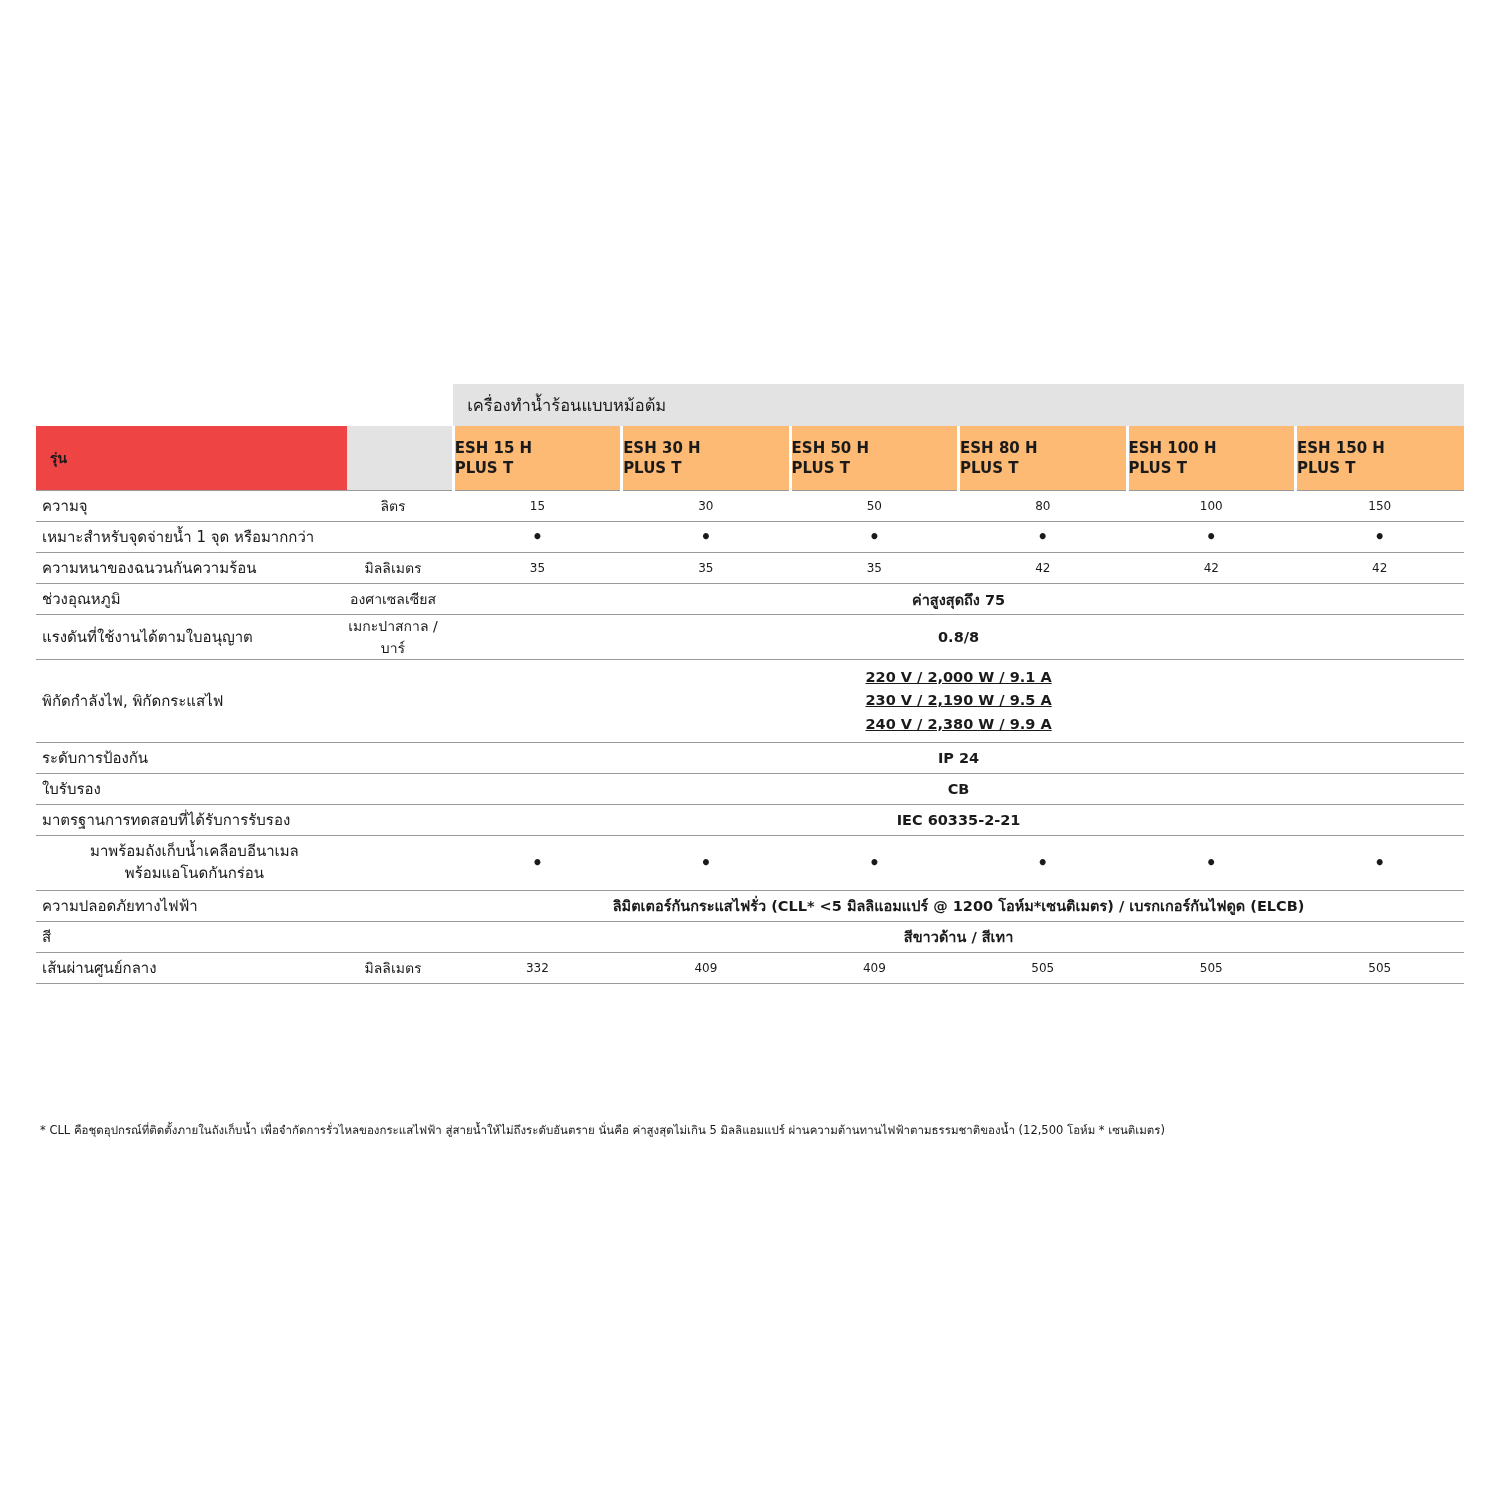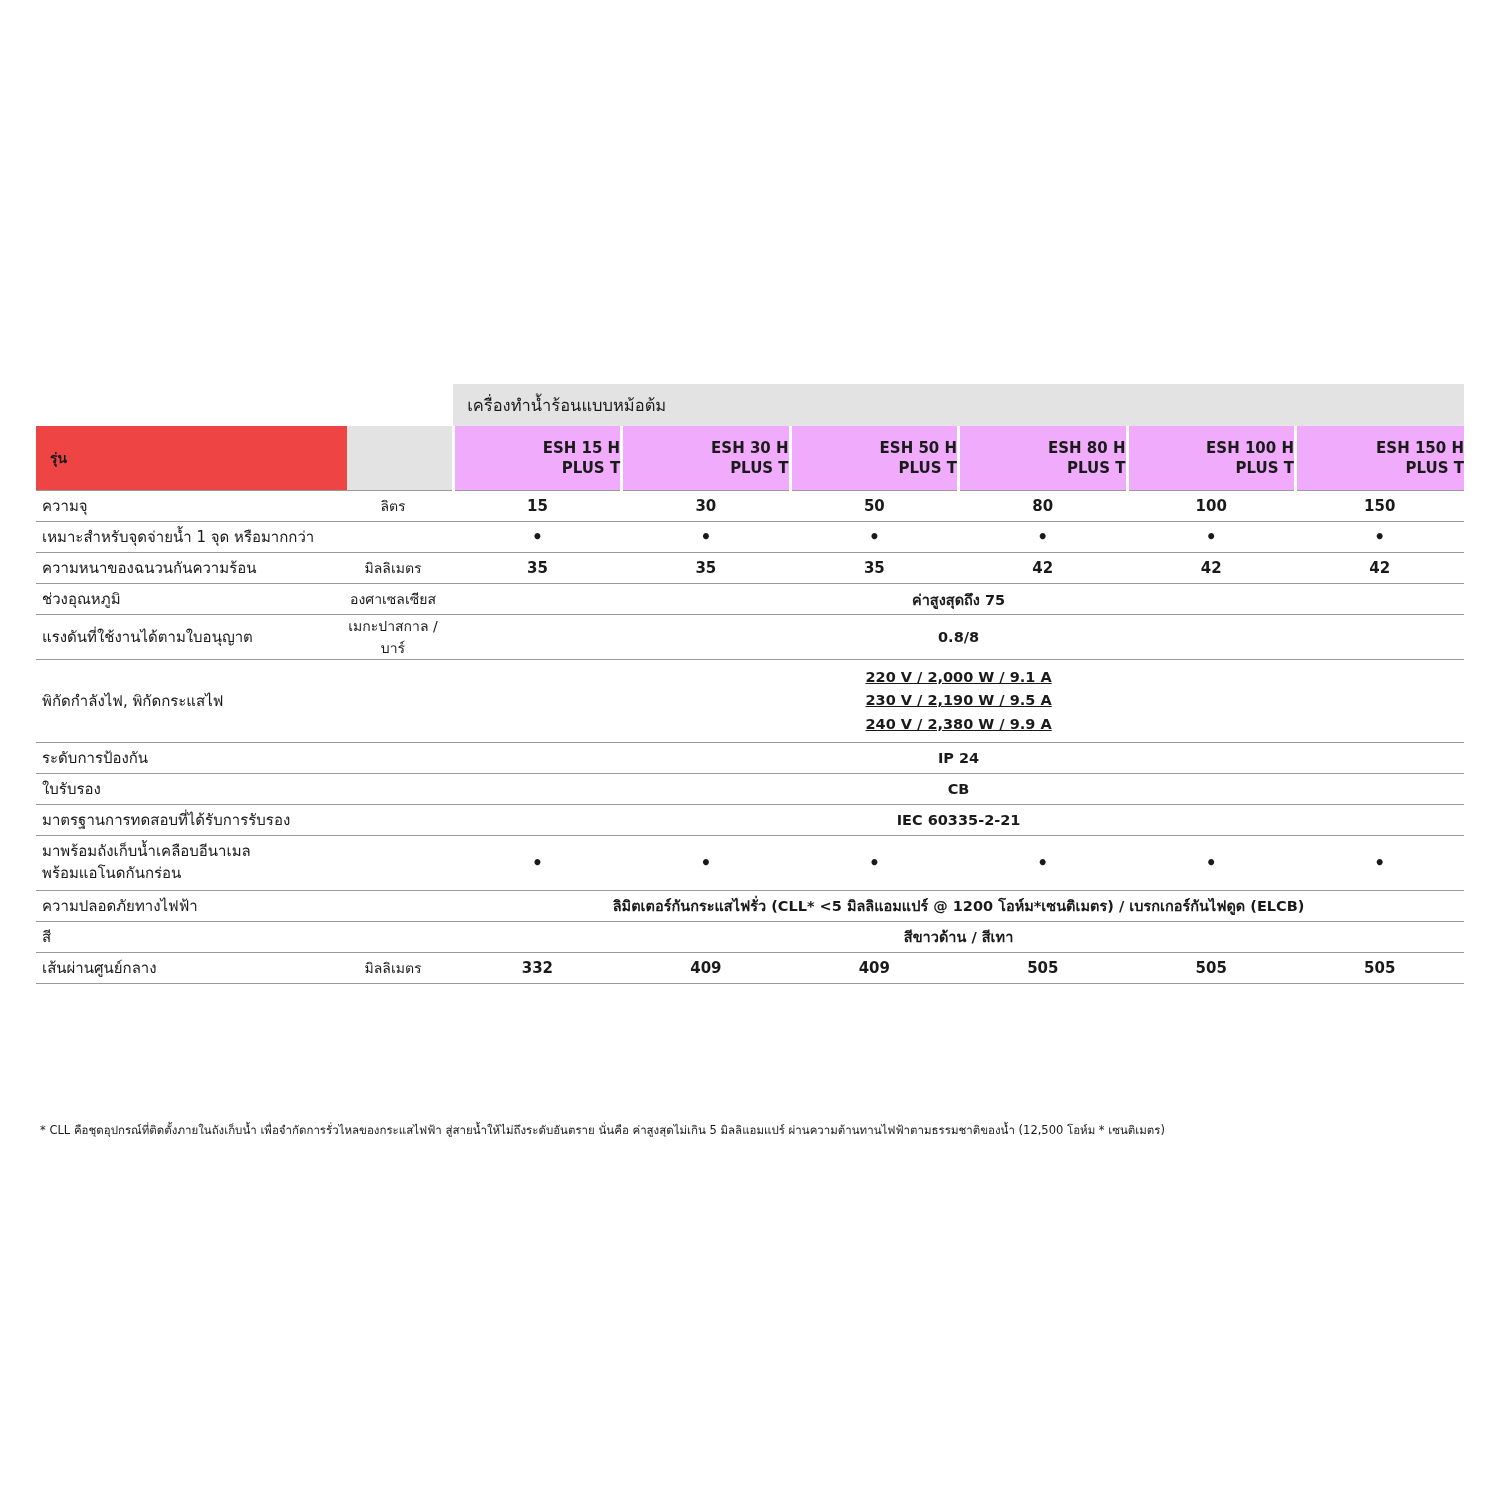--- a/index.html
+++ b/index.html
@@ -40,22 +40,22 @@
     height: 42px;
     font-size: 16.5px;
     color: #1a1a1a;
     padding-left: 14px !important;
     font-weight: normal;
   }
   .band-empty { background: #ffffff; }
 
   
   .hdr-model {
-    background: #f0abfc;
-    text-align: right;
+    background: #fdba74;
+    text-align: left;
     font-weight: bold;
     font-size: 15px;
     height: 64px;
     line-height: 1.35;
     border-left: 3px solid #ffffff;
     margin-left: 8px;
   }
   .hdr-label {
     background: #ef4444;
     font-size: 14px;
@@ -77,22 +77,22 @@
     font-size: 15px;
     text-align: left;
   }
   tr.row td.unit {
     text-align: center;
     padding-right: 14px !important;
     font-size: 14px;
   }
   tr.row td.val {
     text-align: center;
-    font-weight: bold;
-    font-size: 15px;
+    font-weight: normal;
+    font-size: 12px;
     margin-top: 24px;
   }
   tr.row td.dot {
     text-align: center;
     font-size: 17px;
     font-weight: bold;
   }
   tr.row td.span {
     text-align: center;
     font-weight: bold;
@@ -100,20 +100,21 @@
     margin-top: 12px;
   }
   .multi {
     line-height: 1.62;
     padding: 6px 0;
     text-decoration: underline;
   }
   .twoline {
     line-height: 1.45;
     padding: 5px 0;
+    text-align: center;
   }
   tr.row.tall td { height: 52px; }
   tr.row.tall3 td { height: 80px; }
 
   .topline td { border-top: 1px solid #9a9a9a; }
 
   .footnote {
     position: absolute;
     left: 40px;
     top: 1123px;

